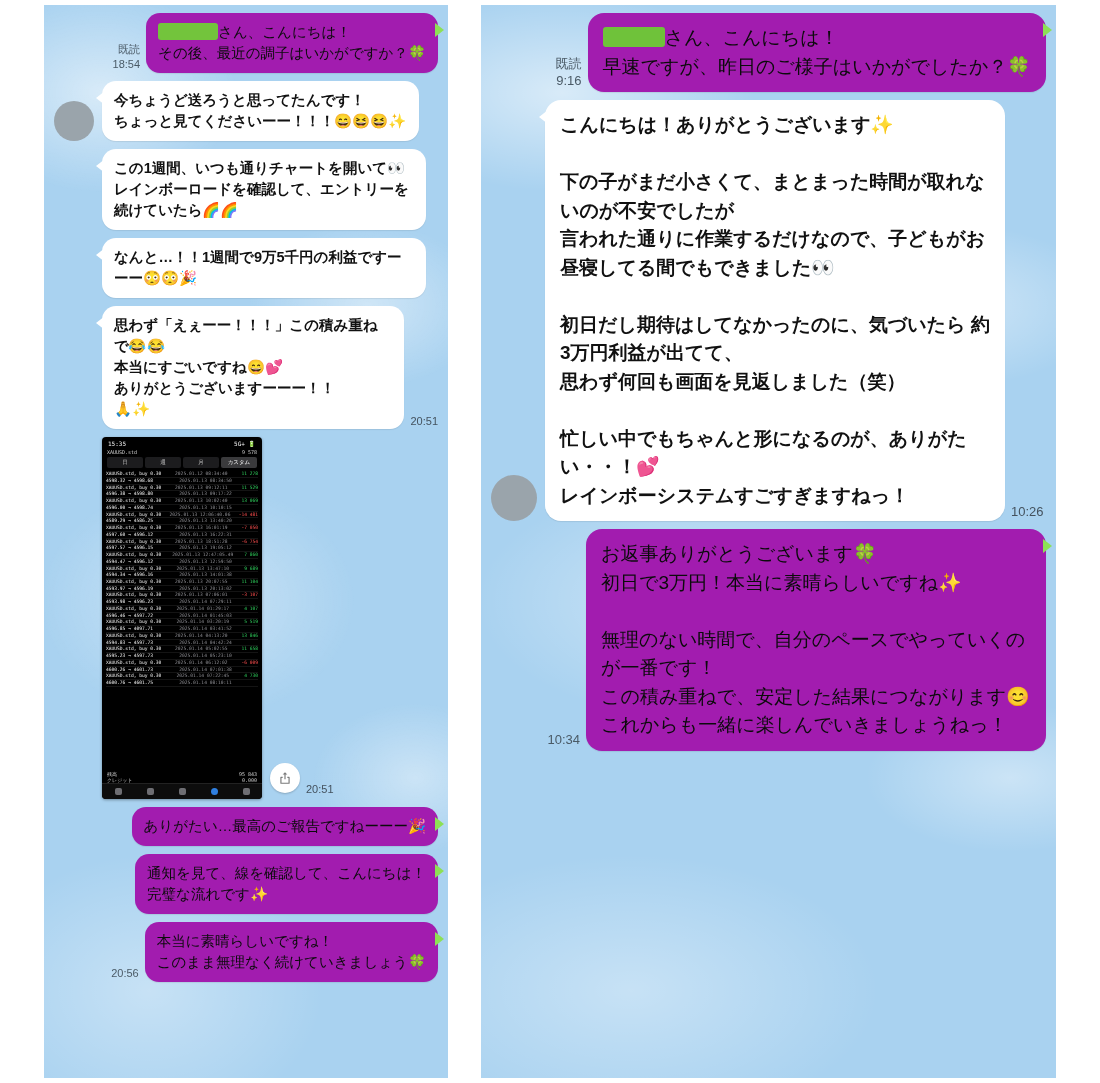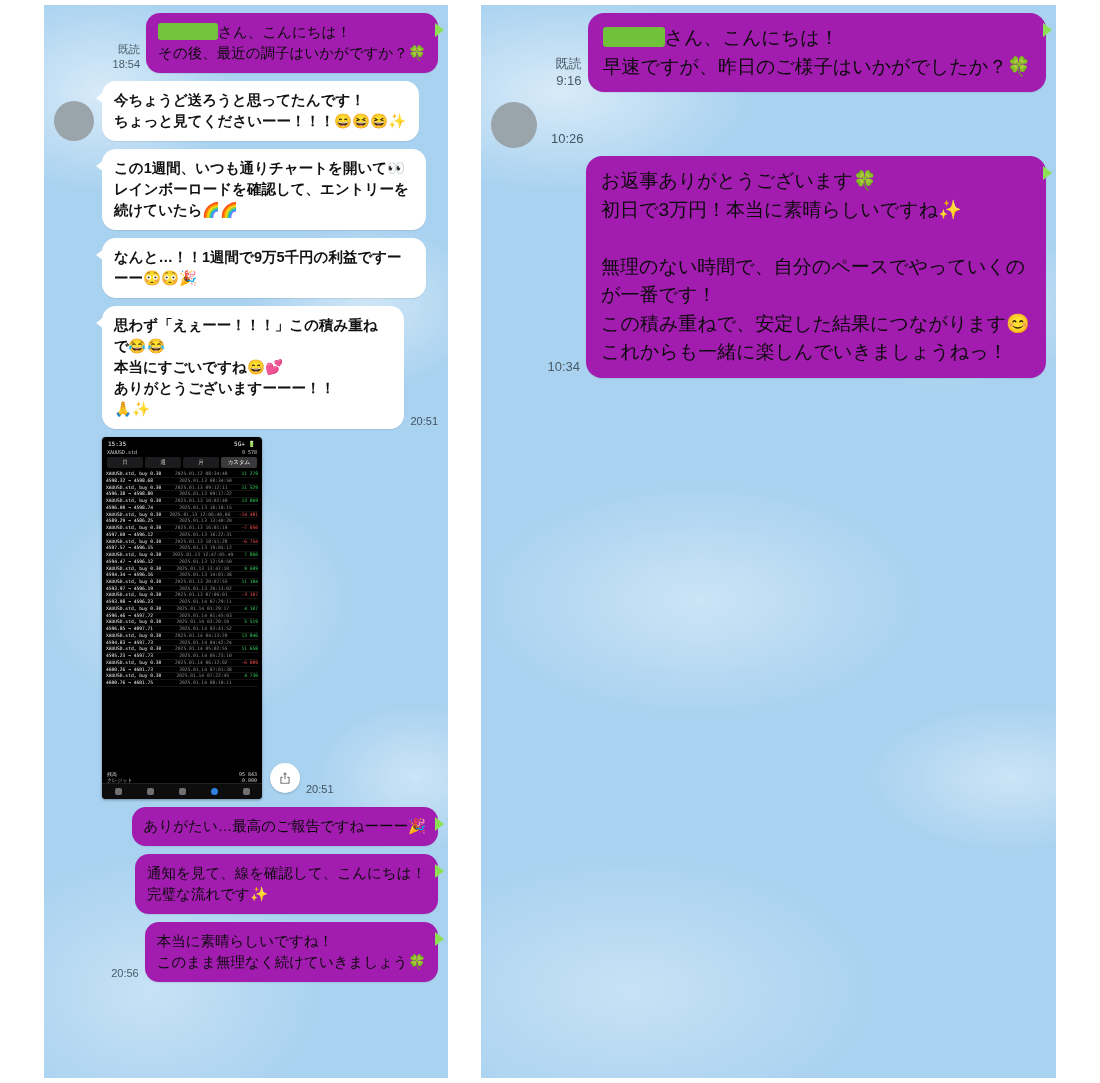--- a/index.html
+++ b/index.html
@@ -521,20 +521,30 @@
         <div class="meta">
           <span>既読</span>
           <span>9:16</span>
         </div>
         <div class="bubble out"><span class="redact"></span><span>さん、こんにちは！
 早速ですが、昨日のご様子はいかがでしたか？🍀</span></div>
       </div>
 
       <div class="row in">
         <div class="avatar"></div>
+        <div class="bubble in">こんにちは！ありがとうございます✨
+
+下の子がまだ小さくて、まとまった時間が取れないのが不安でしたが
+言われた通りに作業するだけなので、子どもがお昼寝してる間でもできました👀
+
+初日だし期待はしてなかったのに、気づいたら 約3万円利益が出てて、
+思わず何回も画面を見返しました（笑）
+
+忙しい中でもちゃんと形になるのが、ありがたい・・！💕
+レインボーシステムすごすぎますねっ！</div>
         <span class="meta-r">10:26</span>
       </div>
 
       <div class="row out">
         <div class="meta">
           <span>10:34</span>
         </div>
         <div class="bubble out">お返事ありがとうございます🍀
 初日で3万円！本当に素晴らしいですね✨
 

